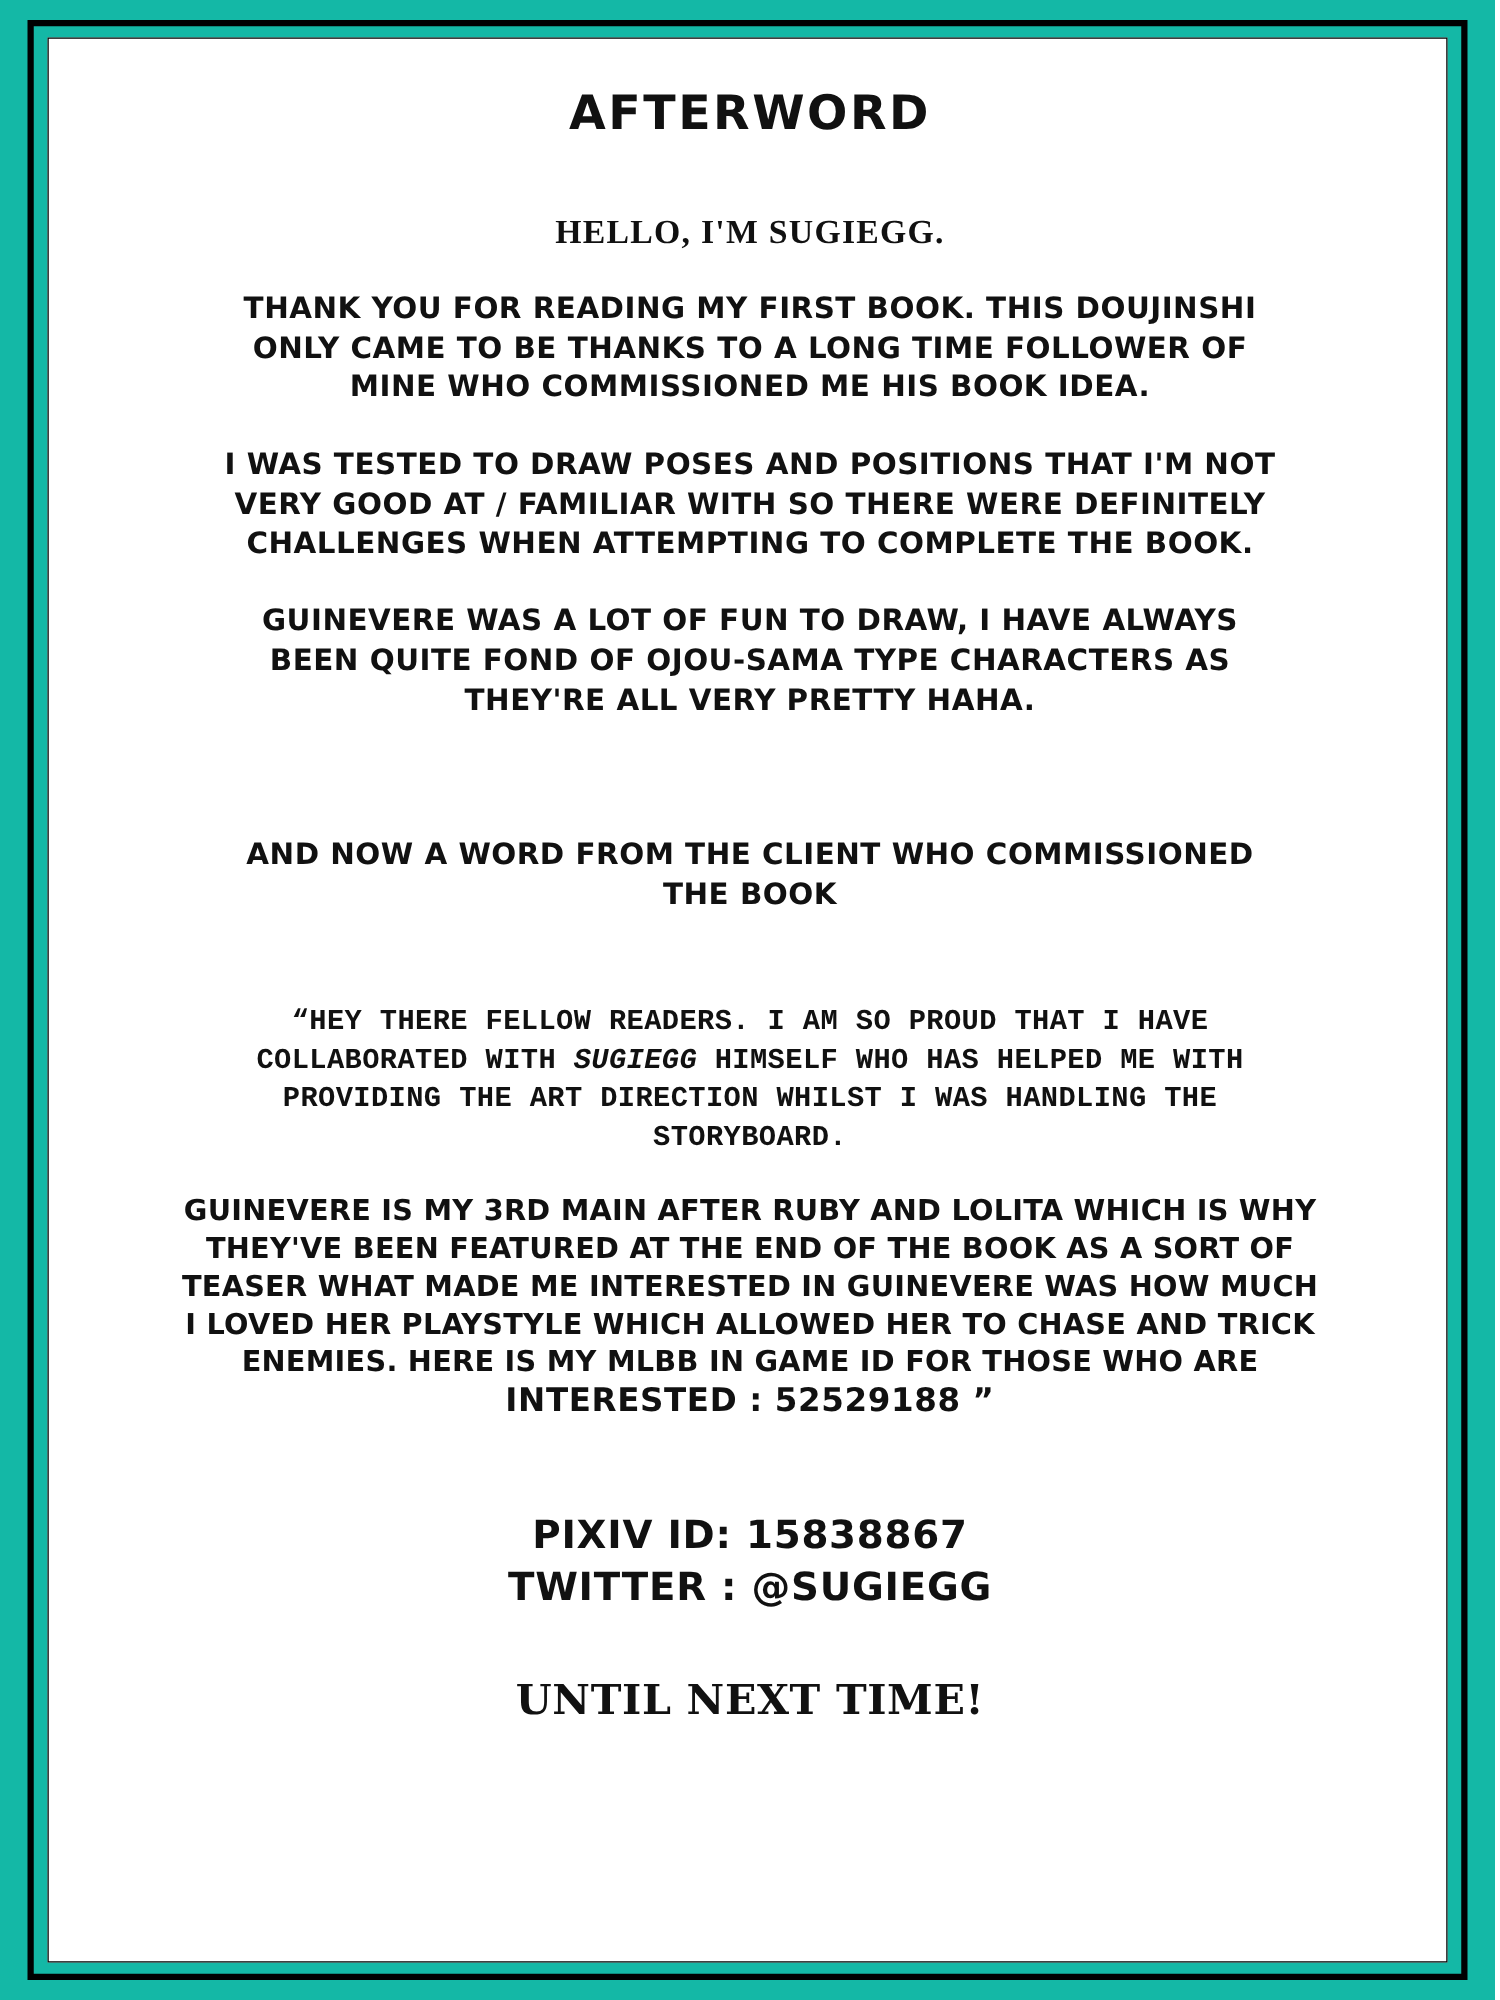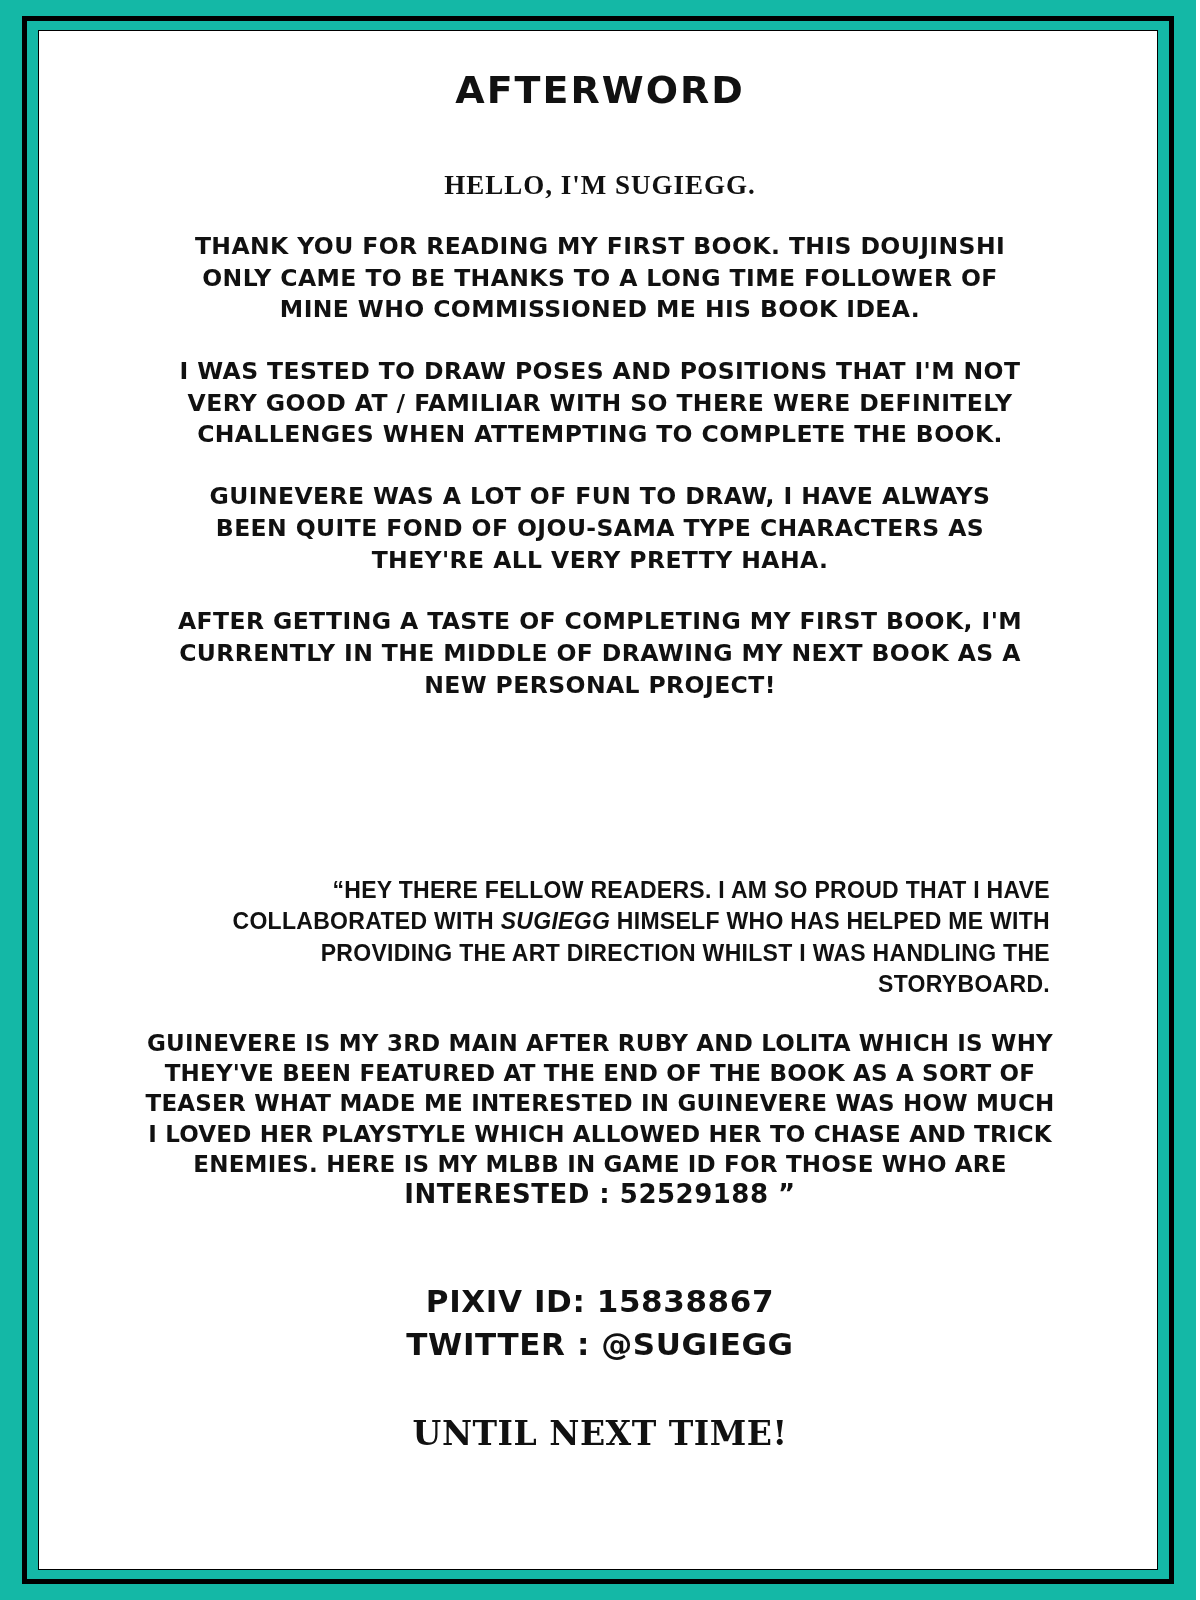--- a/index.html
+++ b/index.html
@@ -79,28 +79,27 @@
   .client-intro {
     font-family: "DejaVu Sans", sans-serif;
     font-weight: bold;
     font-size: 23.5px;
     line-height: 1.35;
     letter-spacing: 0.4px;
     margin: 0 auto;
     max-width: 860px;
   }
   .quote-block {
-    font-family: Liberation Sans, sans-serif;
+    font-family: Liberation Mono, monospace;
     font-weight: bold;
     font-size: 23px;
     line-height: 1.35;
     letter-spacing: 0.3px;
-    margin: 12px auto;
+    margin: 0 auto;
     max-width: 900px;
-    text-align: right;
   }
   .quote-block .ital {
     font-style: italic;
   }
   .quote-block-2 {
     font-family: "DejaVu Sans", sans-serif;
     font-weight: bold;
     font-size: 23px;
     line-height: 1.32;
     letter-spacing: 0.2px;
@@ -139,24 +138,24 @@
 
   <div class="content">
 
     <div class="title">AFTERWORD</div>
 
     <div class="greeting">HELLO, I'M SUGIEGG.</div>
 
     <div class="para">THANK YOU FOR READING MY FIRST BOOK. THIS DOUJINSHI ONLY CAME TO BE THANKS TO A LONG TIME FOLLOWER OF MINE WHO COMMISSIONED ME HIS BOOK IDEA.</div>
     <div class="para">I WAS TESTED TO DRAW POSES AND POSITIONS THAT I'M NOT VERY GOOD AT / FAMILIAR WITH SO THERE WERE DEFINITELY CHALLENGES WHEN ATTEMPTING TO COMPLETE THE BOOK.</div>
     <div class="para">GUINEVERE WAS A LOT OF FUN TO DRAW, I HAVE ALWAYS BEEN QUITE FOND OF OJOU-SAMA TYPE CHARACTERS AS THEY'RE ALL VERY PRETTY HAHA.</div>
-    <div class="para">AFTER GETTING A TASTE OF COMPLETING MY FIRST BOOK, I'M CURRENTLY IN THE MIDDLE OF DRAWING MY NEXT BOOK AS A NEW PERSONAL PROJECT!</div>
 
     <div class="spacer-lg"></div>
 
+    <div class="client-intro">AND NOW A WORD FROM THE CLIENT WHO COMMISSIONED THE BOOK</div>
 
     <div class="spacer-md"></div>
 
     <div class="quote-block">
       <span>“HEY THERE FELLOW READERS. I AM SO PROUD THAT I HAVE COLLABORATED WITH </span><span class="ital">SUGIEGG</span><span> HIMSELF WHO HAS HELPED ME WITH PROVIDING THE ART DIRECTION WHILST I WAS HANDLING THE STORYBOARD.</span>
     </div>
 
     <div class="quote-block-2">GUINEVERE IS MY 3RD MAIN AFTER RUBY AND LOLITA WHICH IS WHY THEY'VE BEEN FEATURED AT THE END OF THE BOOK AS A SORT OF TEASER WHAT MADE ME INTERESTED IN GUINEVERE WAS HOW MUCH I LOVED HER PLAYSTYLE WHICH ALLOWED HER TO CHASE AND TRICK ENEMIES. HERE IS MY MLBB IN GAME ID FOR THOSE WHO ARE</div>
     <div class="idline">INTERESTED : 52529188 ”</div>
 

